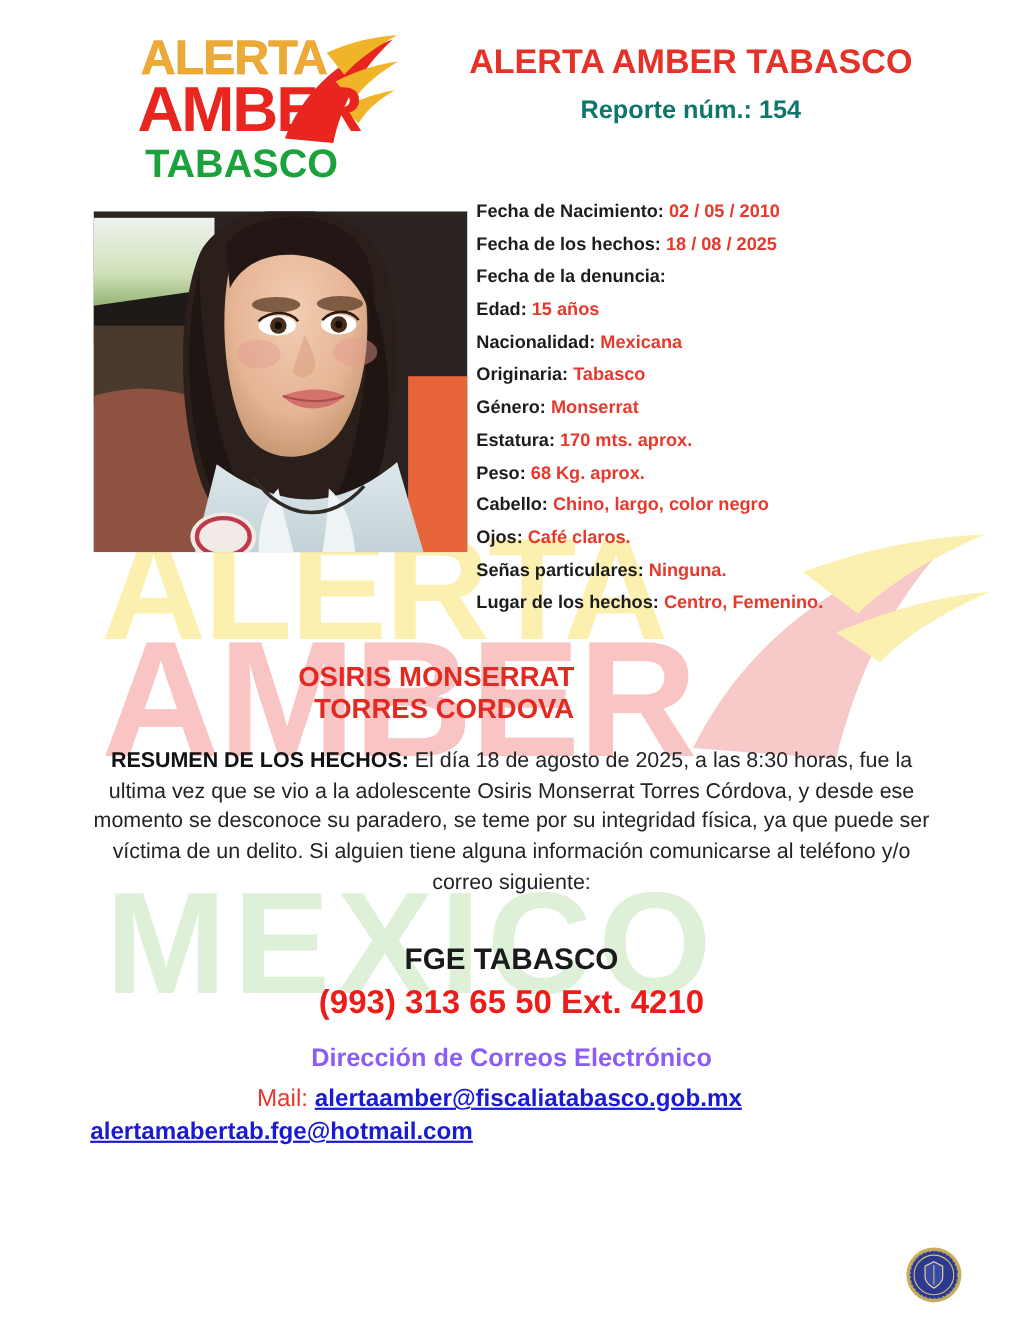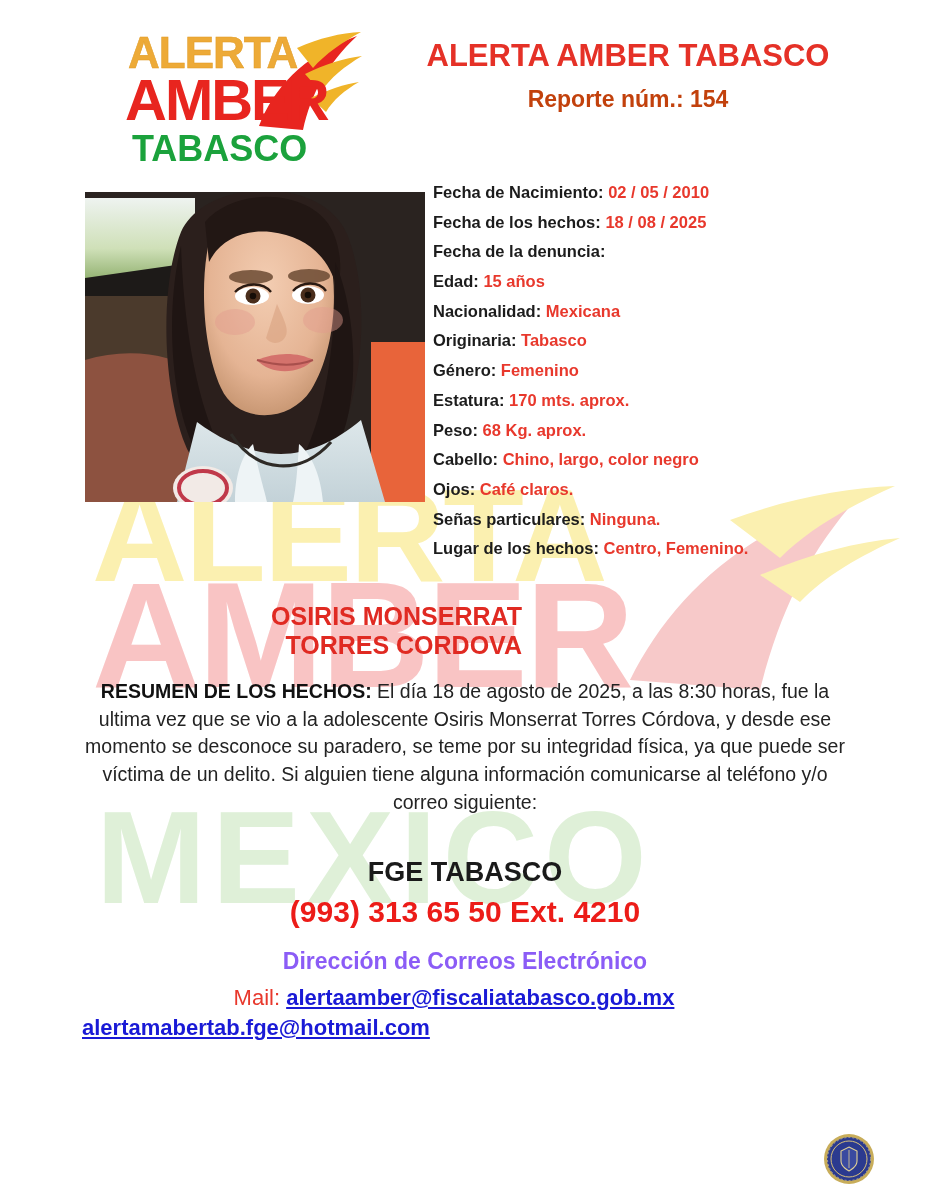--- a/index.html
+++ b/index.html
@@ -27,21 +27,21 @@
                  -webkit-text-stroke:0.5px #e09b24; }
   .logo-amber { position:absolute; left:-3px; top:38px; font-size:58px; font-weight:bold;
                 color:#e8251f; letter-spacing:-2px; font-family:"Liberation Sans", sans-serif; }
   .logo-tabasco { position:absolute; left:4px; top:100px; font-size:36px; font-weight:bold;
                   color:#1ba23c; letter-spacing:0px; font-family:"Liberation Sans", sans-serif; }
   .logo-swoosh { position:absolute; left:125px; top:2px; width:110px; height:105px; }
 
   .head-title { position:absolute; left:368px; top:38px; width:520px; text-align:center;
                 font-size:31px; font-weight:bold; color:#e53127; letter-spacing:0px; }
   .head-sub { position:absolute; left:368px; top:86px; width:520px; text-align:center;
-              font-size:23px; font-weight:bold; color:#c2410c; }
+              font-size:23px; font-weight:bold; color:#0f766e; }
 
   
   .photo-wrap { position:absolute; left:85px; top:192px; width:340px; height:310px;
                 overflow:hidden; background:#cfd6d8; }
   .photo-svg { display:block; width:340px; height:310px; }
 
   
   .details { position:absolute; left:433px; top:184px; width:470px; }
   .det-row { font-size:16.5px; line-height:1; margin-bottom:13.2px; white-space:nowrap;
              font-family:"Liberation Sans", sans-serif; font-weight:bold;
@@ -160,21 +160,21 @@
     </svg>
   </div>
 
   <div class="details">
     <div class="det-row"><span class="det-label">Fecha de Nacimiento: </span><span class="det-value">02 / 05 / 2010</span></div>
     <div class="det-row"><span class="det-label">Fecha de los hechos: </span><span class="det-value">18 / 08 / 2025</span></div>
     <div class="det-row"><span class="det-label">Fecha de la denuncia:</span><span class="det-value"></span></div>
     <div class="det-row"><span class="det-label">Edad: </span><span class="det-value">15 años</span></div>
     <div class="det-row"><span class="det-label">Nacionalidad: </span><span class="det-value">Mexicana</span></div>
     <div class="det-row"><span class="det-label">Originaria: </span><span class="det-value">Tabasco</span></div>
-    <div class="det-row"><span class="det-label">Género: </span><span class="det-value">Femenino</span></div>
+    <div class="det-row"><span class="det-label">Género: </span><span class="det-value">Monserrat</span></div>
     <div class="det-row"><span class="det-label">Estatura: </span><span class="det-value">170 mts. aprox.</span></div>
     <div class="det-row"><span class="det-label">Peso: </span><span class="det-value">68 Kg. aprox.</span></div>
     <div class="det-row"><span class="det-label">Cabello: </span><span class="det-value">Chino, largo, color negro</span></div>
     <div class="det-row"><span class="det-label">Ojos: </span><span class="det-value">Café claros.</span></div>
     <div class="det-row"><span class="det-label">Señas particulares: </span><span class="det-value">Ninguna.</span></div>
     <div class="det-row"><span class="det-label">Lugar de los hechos: </span><span class="det-value">Centro, Femenino.</span></div>
   </div>
 
   <div class="victim-name">
     <span>OSIRIS MONSERRAT</span>

